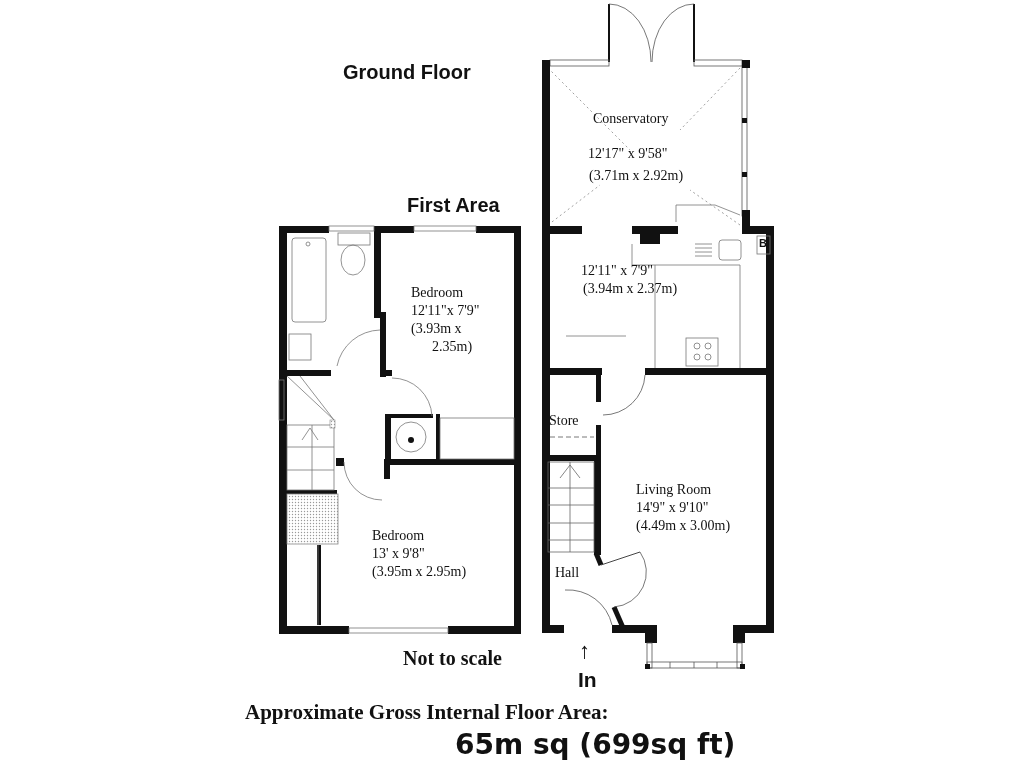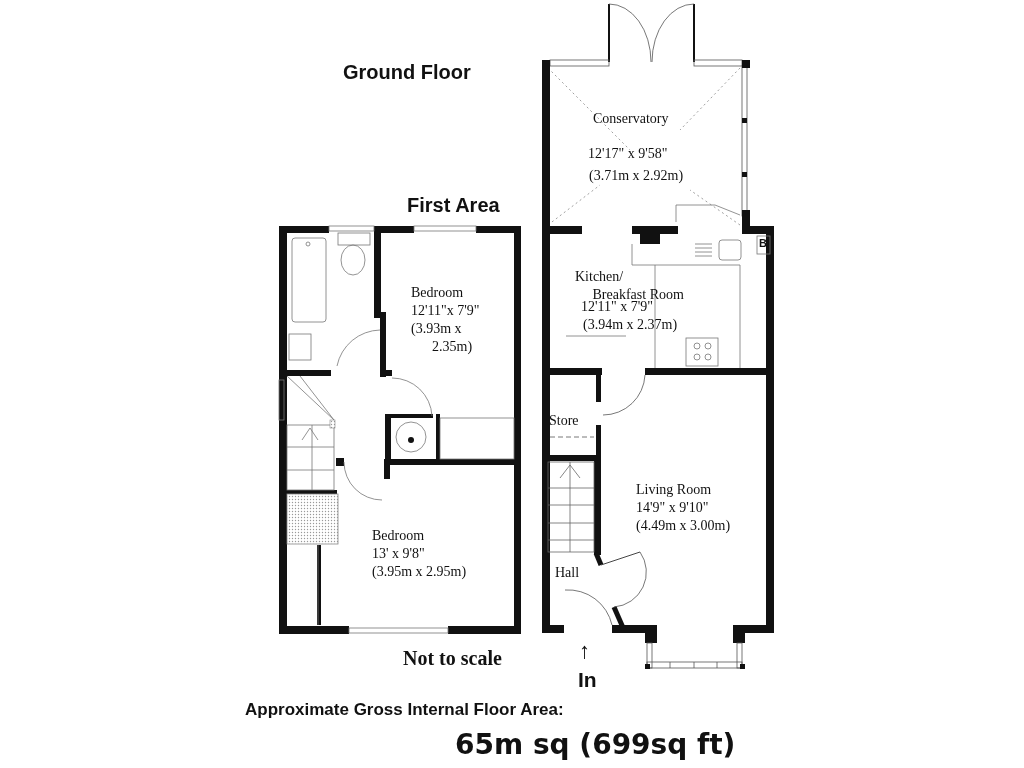--- a/index.html
+++ b/index.html
@@ -1,21 +1,21 @@
 <!DOCTYPE html>
 <html><head>
 <meta charset="utf-8">
 <style>
   html, body { margin:0; padding:0; background:#ffffff; }
   body { width:1024px; height:768px; position:relative; overflow:hidden;
          font-family:"Liberation Sans", sans-serif; color:#111; }
   .abs { position:absolute; }
   .heading { font-family:"Liberation Sans", sans-serif; font-weight:bold; font-size:20px; color:#111; white-space:nowrap; }
   .room-label { font-family:Liberation Serif, serif; font-size:14px; line-height:18px; color:#111; white-space:pre; }
-  .area-title { font-family:Liberation Sans, sans-serif; font-weight:bold; font-size:17px; white-space:nowrap; }
+  .area-title { font-family:Liberation Serif, serif; font-weight:bold; font-size:21px; white-space:nowrap; }
   .area-value { font-family:"DejaVu Sans", sans-serif; font-weight:bold; font-size:28px; white-space:nowrap;margin-left:32px; }
   svg { position:absolute; left:0; top:0; }
 </style>
 </head>
 <body>
 
 <svg width="1024" height="768" viewBox="0 0 1024 768">
   <g fill="none" stroke="#888" stroke-width="0.8">
 
     <line x1="548" y1="68" x2="630" y2="150" stroke-dasharray="2,3"></line>
@@ -197,22 +197,20 @@
 <div class="abs heading" style="left:407px;top:194px;">First Area</div>
 <div class="abs heading" style="left:403px;top:647px;font-family:Liberation Serif, serif;">Not to scale</div>
 
 <div class="abs" style="left:593px;top:110px;">
   <div class="room-label">Conservatory</div>
 </div>
 <div class="abs room-label" style="left:588px;top:145px;">12'17" x 9'58"</div>
 <div class="abs room-label" style="left:589px;top:167px;">(3.71m x 2.92m)</div>
 
 <div class="abs" style="left:575px;top:268px;">
-  <div class="room-label">Kitchen/
-     Breakfast Room</div>
   <div class="room-label" style="margin-left:6px;margin-top:-6px;">12'11" x 7'9"</div>
   <div class="room-label" style="margin-left:8px;">(3.94m x 2.37m)</div>
 </div>
 <div class="abs" style="left:759px;top:237px;font-size:11px;font-weight:bold;">B</div>
 
 <div class="abs room-label" style="left:549px;top:412px;text-align:right;">Store</div>
 
 <div class="abs" style="left:636px;top:481px;">
   <div class="room-label">Living Room</div>
   <div class="room-label">14'9" x 9'10"</div>

